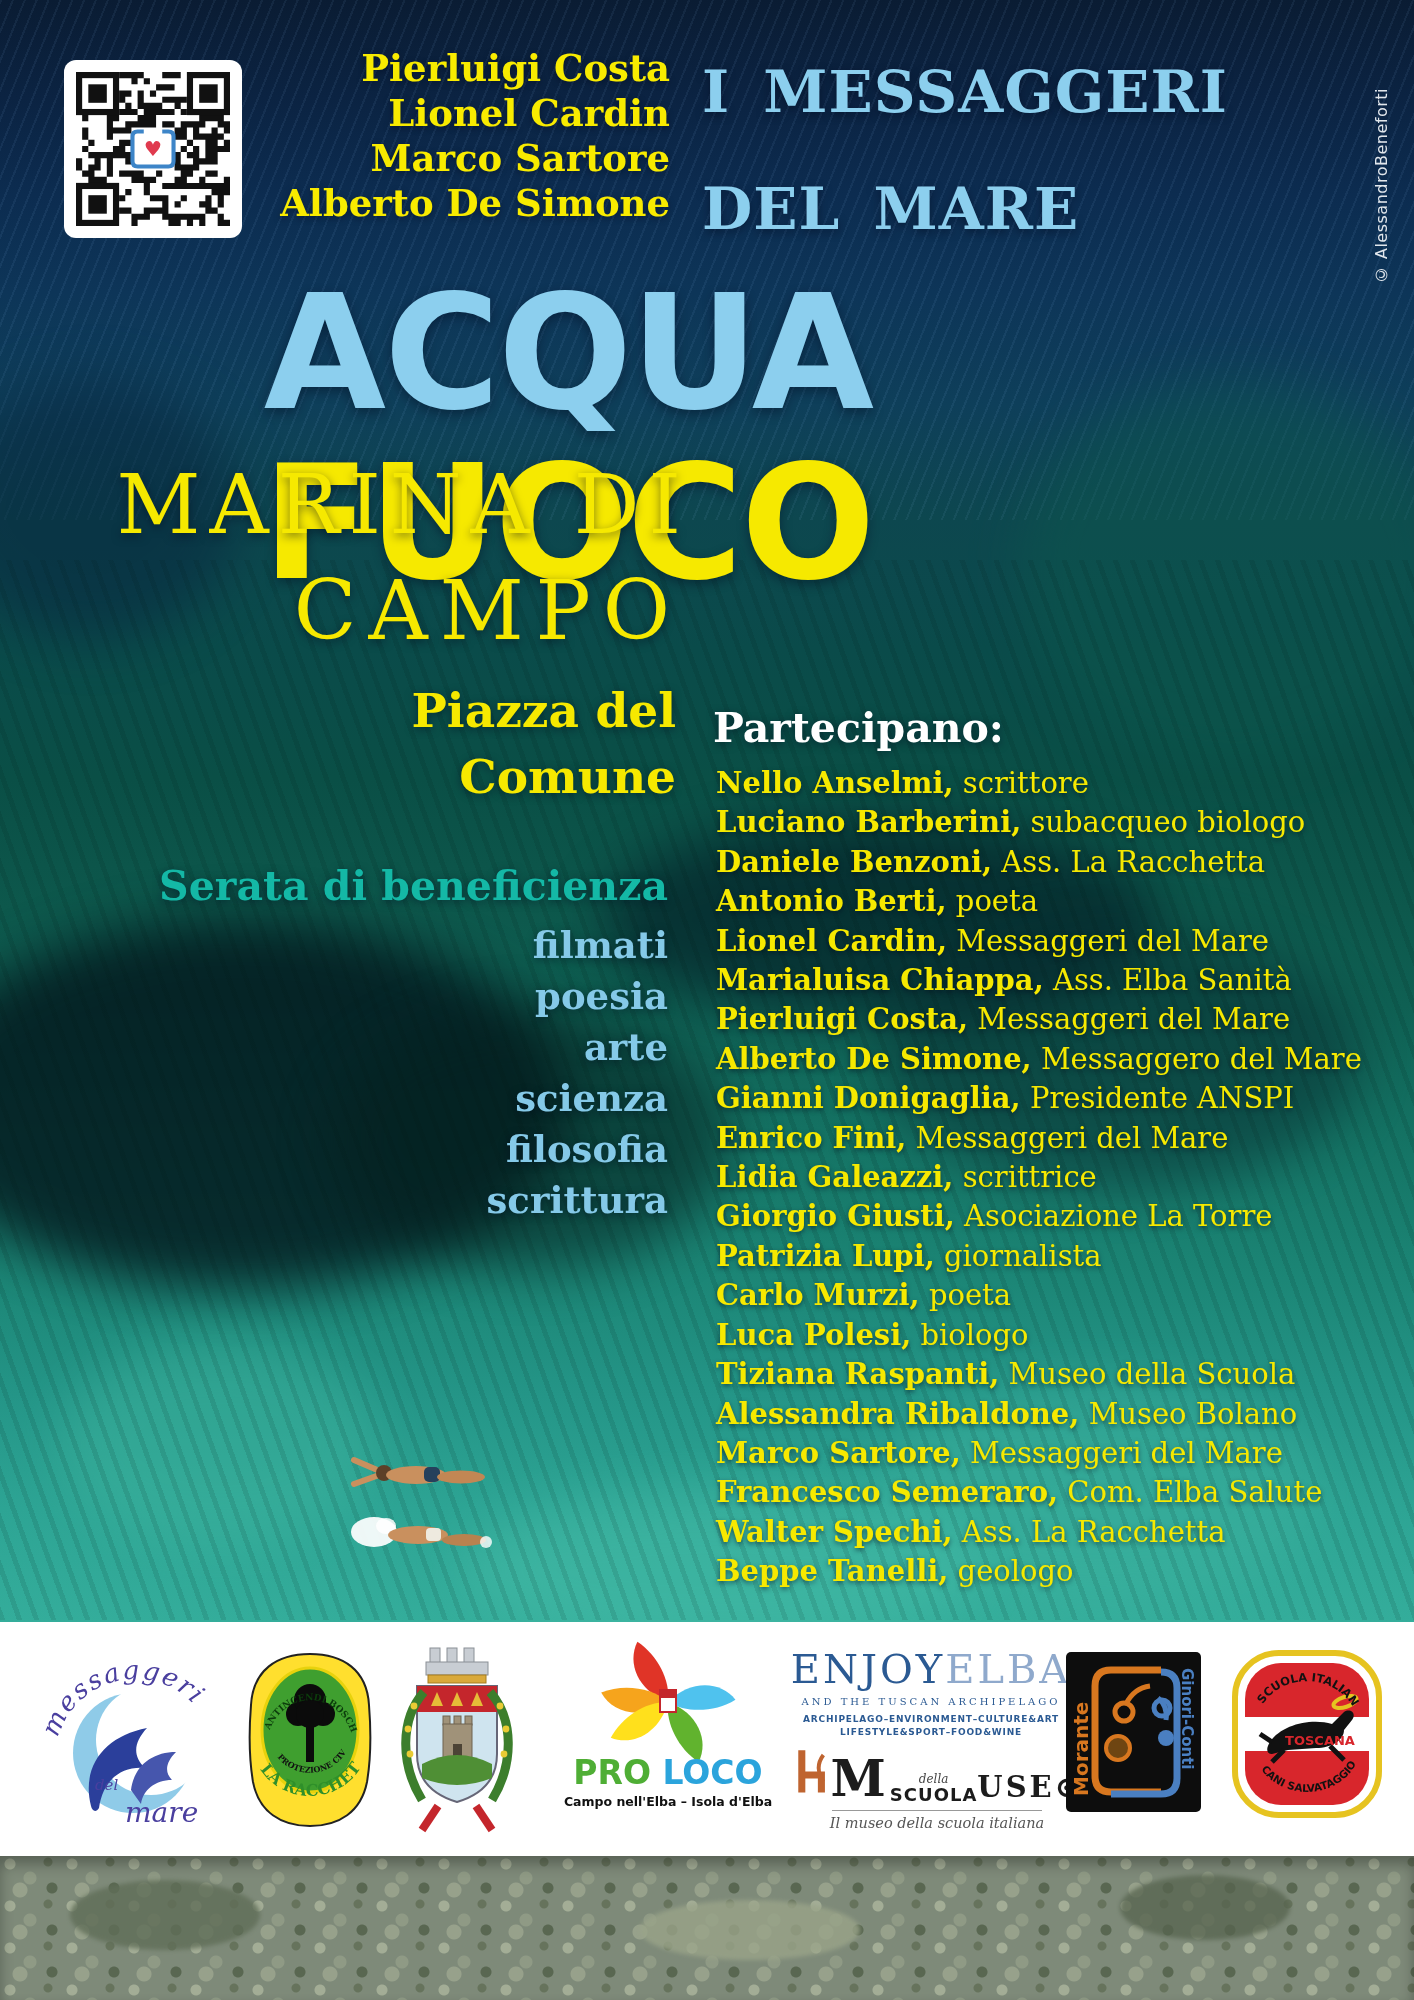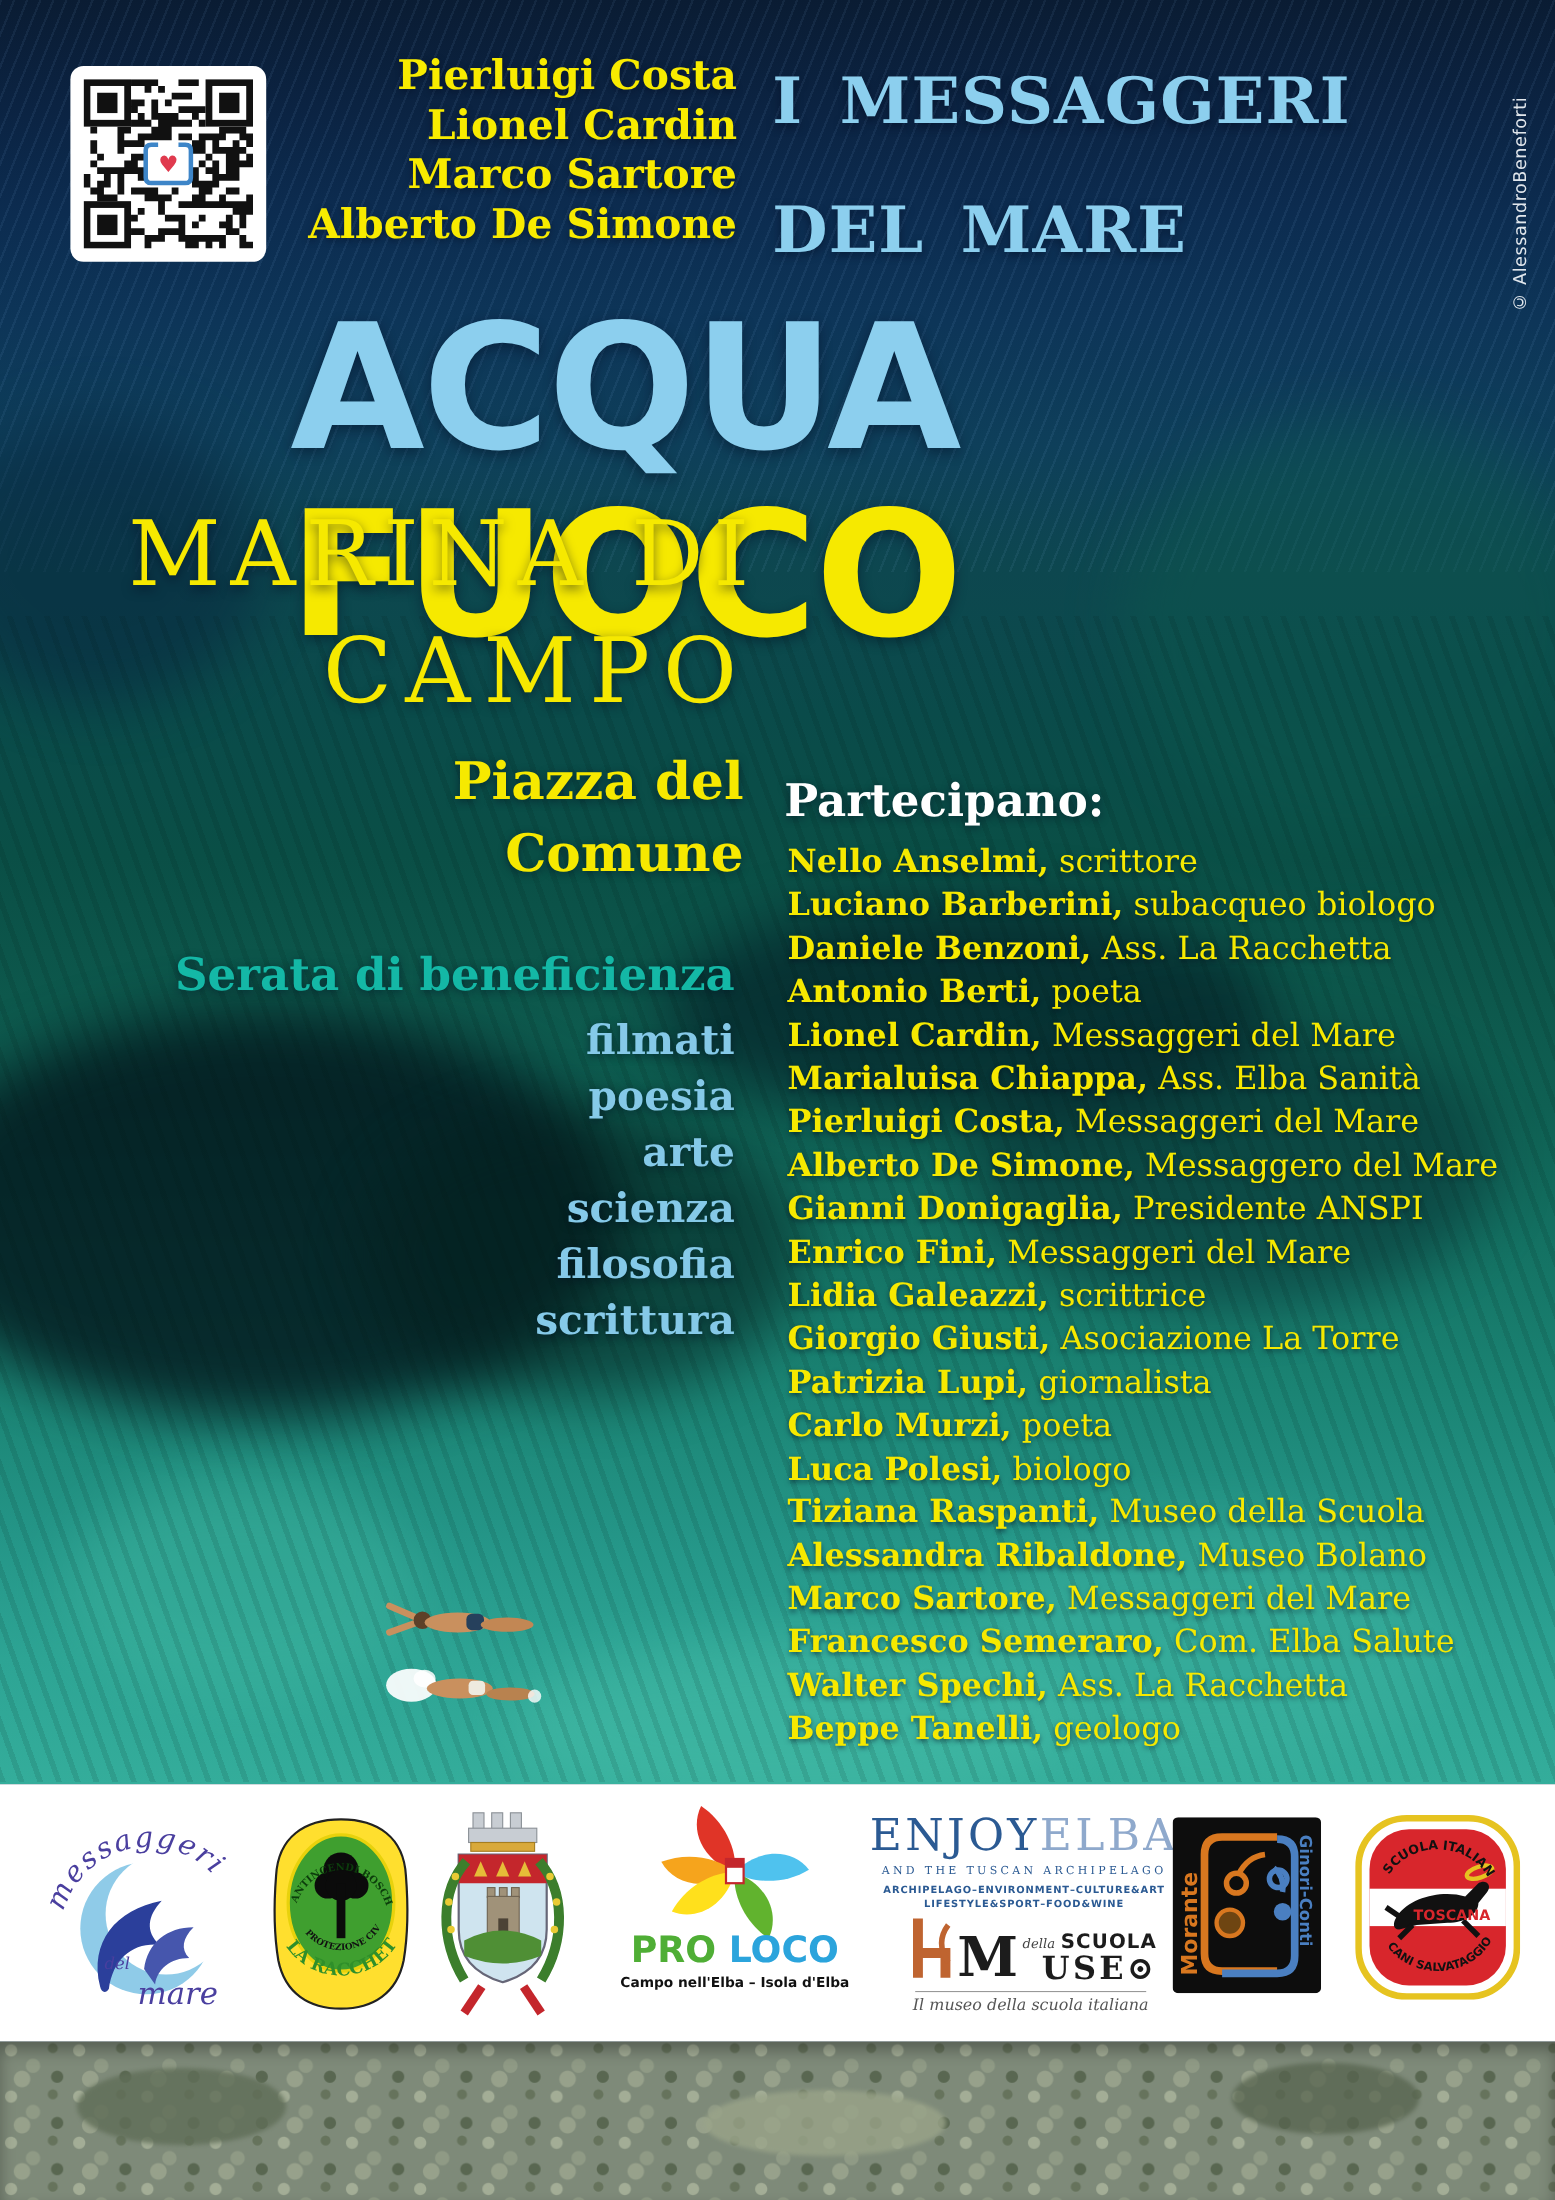--- a/index.html
+++ b/index.html
@@ -73,21 +73,21 @@
   .logo{position:absolute;}
   .enjoy{left:786px;top:24px;width:290px;text-align:center;color:#2b5a93;}
   .enjoy .e1{font-size:40px;letter-spacing:3px;line-height:46px;}
   .enjoy .e1 .lt{color:#8fa9cc;}
   .enjoy .e2{font-size:10px;letter-spacing:3px;margin-top:4px;}
   .enjoy .e3{font-family:"DejaVu Sans",sans-serif;font-weight:bold;font-size:9px;
              letter-spacing:.8px;margin-top:6px;line-height:13px;}
   .museo{left:792px;top:120px;width:290px;text-align:center;color:#1c1c1c;}
   .museo .row{display:flex;align-items:flex-end;justify-content:center;gap:4px;}
   .museo .bigM{font-size:50px;line-height:50px;font-weight:bold;font-family:"DejaVu Serif",serif;}
-  .museo .stack{display:flex;flex-direction:column;align-items:flex-end;line-height:1;}
+  .museo .stack{display:flex;flex-direction:row;align-items:center;line-height:1;}
   .museo .della{font-style:italic;font-size:12px;color:#444;}
   .museo .scuola{font-family:"DejaVu Sans",sans-serif;font-size:18px;font-weight:bold;letter-spacing:1px;}
   .museo .useo{font-size:29px;font-weight:bold;letter-spacing:3px;font-family:"DejaVu Serif",serif;}
   .museo hr{border:none;border-top:1px solid #999;width:210px;margin:6px auto 4px;}
   .museo .cap{font-style:italic;font-size:14.5px;color:#555;}
   svg text{font-family:"DejaVu Serif",serif;}
   .sans{font-family:"DejaVu Sans",sans-serif;}
   
   .pebbles{position:absolute;left:0;top:1856px;width:1414px;height:144px;
     background-color:#7e8a79;

